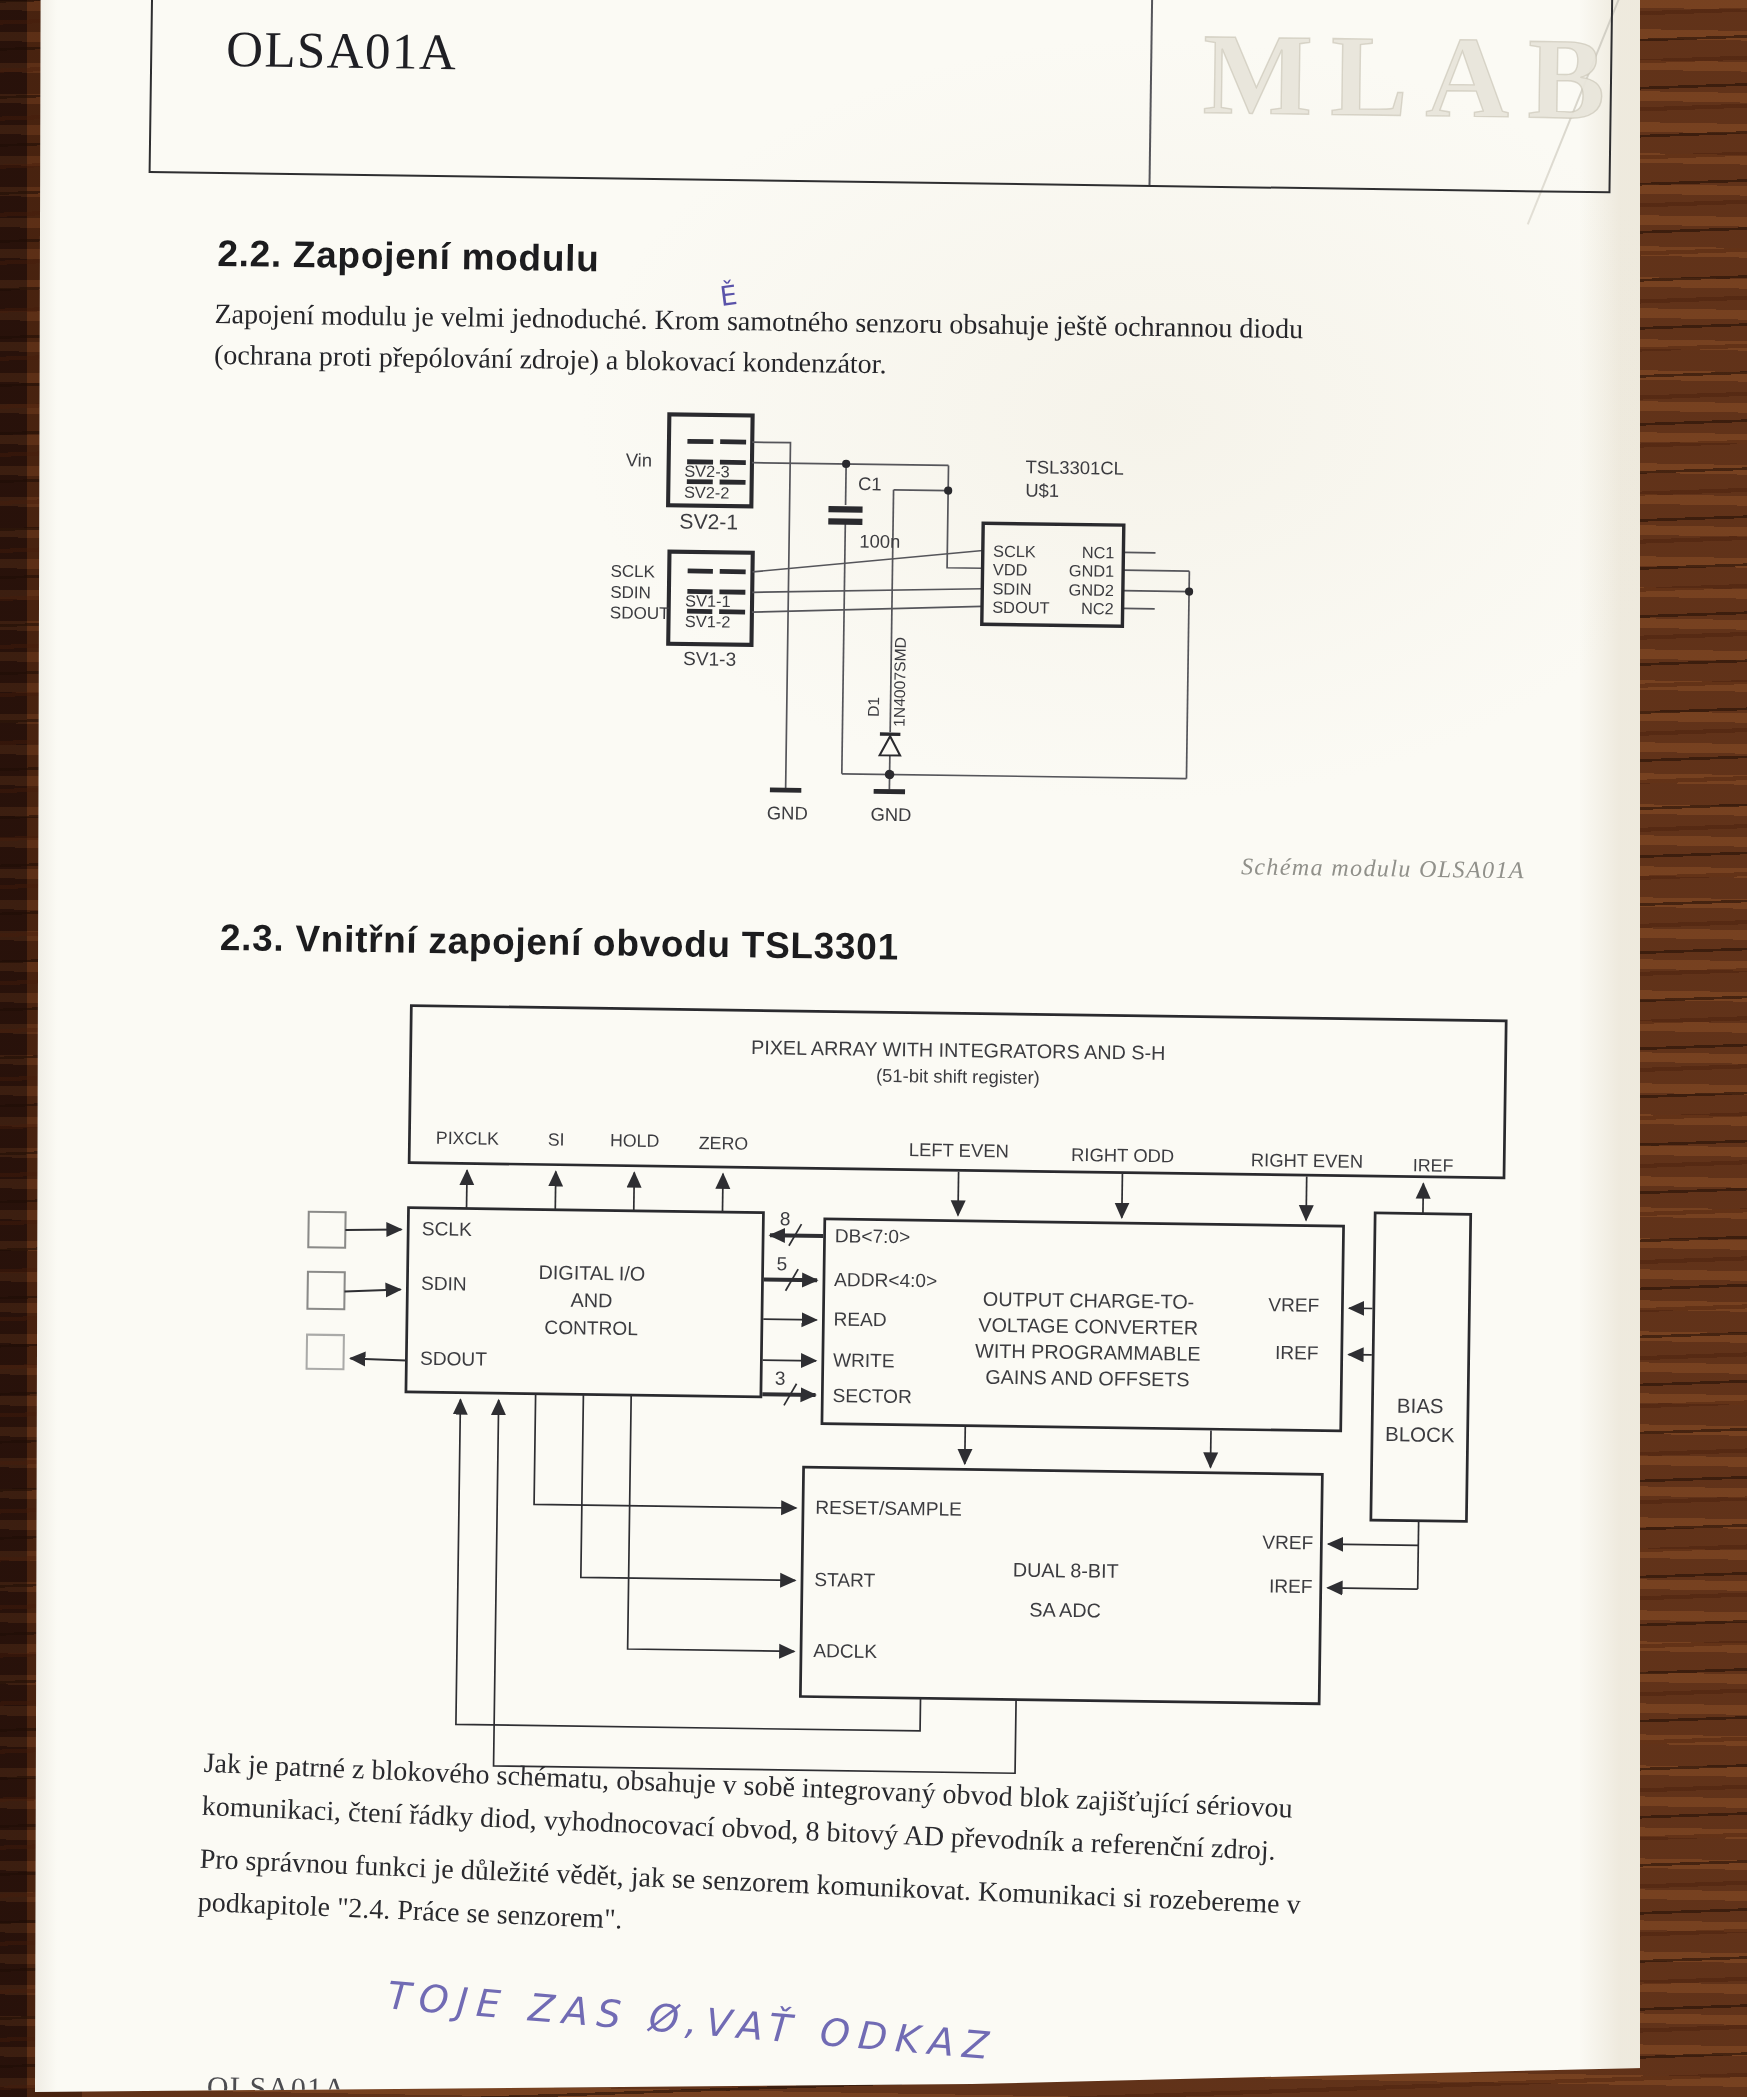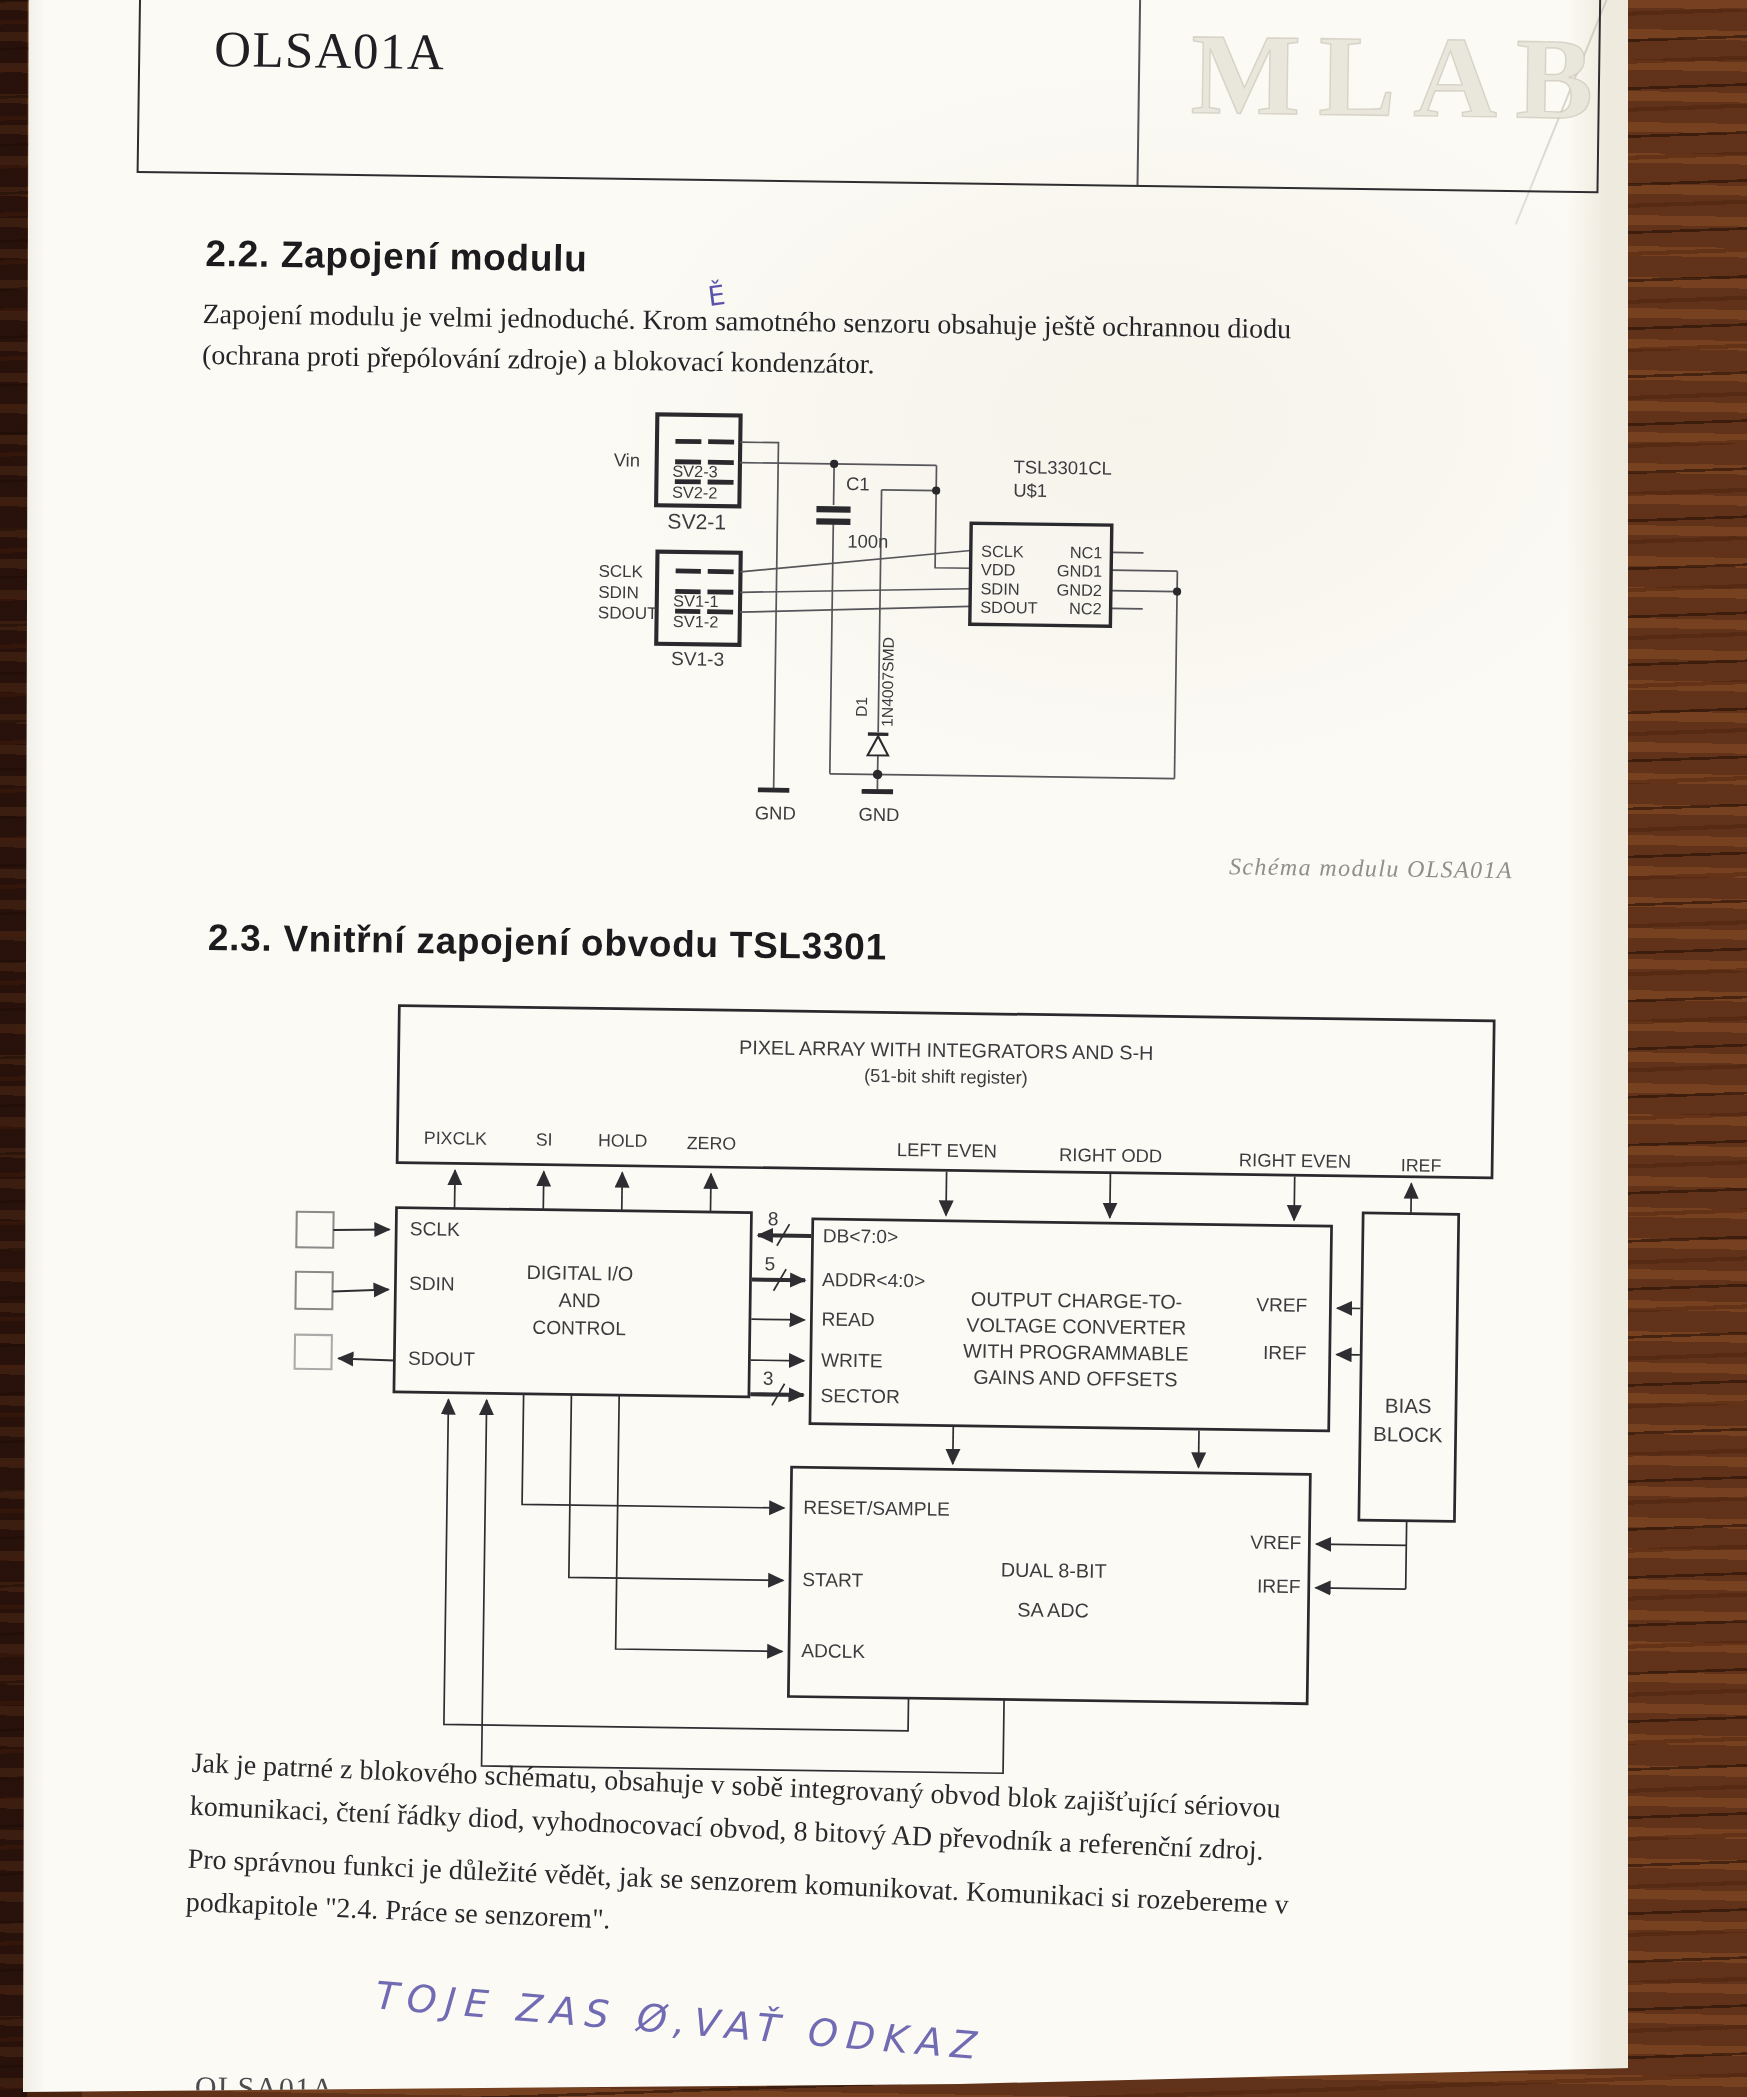--- a/index.html
+++ b/index.html
@@ -6,21 +6,21 @@
   body{
     width:1748px;height:2097px;overflow:hidden;position:relative;
     font-family:"Liberation Serif", serif;
     background-color:#5e3118;
     background-image:
       repeating-linear-gradient(178deg, rgba(30,12,4,.55) 0 2.7px, rgba(0,0,0,0) 2.7px 20.5px, rgba(70,28,10,.4) 20.5px 24.6px, rgba(0,0,0,0) 24.6px 48px),
       repeating-linear-gradient(181deg, rgba(170,95,45,.18) 0 9.6px, rgba(60,25,10,.22) 9.6px 31px),
       linear-gradient(90deg,#23100a 0 27px,#4c2511 27px 82px,#6b3a1d 82px);
   }
   .paper{
-    position:absolute;left:4px;top:0;width:1624px;height:2097px;
+    position:absolute;left:16px;top:0;width:1624px;height:2097px;
     background:
       radial-gradient(819px 546px at 70% 20%, rgba(235,230,215,.35), rgba(0,0,0,0) 70%),
       linear-gradient(270deg, rgba(180,160,120,.18) 0 20.5px, rgba(0,0,0,0) 61px),
       linear-gradient(90deg, rgba(120,100,70,.12) 0 12.3px, rgba(0,0,0,0) 41px),
       #fbfaf4;
     clip-path:polygon(24.6px 0, 1742px 0, 1734px 101px, 1697px 205px, 1686px 956px, 1681px 1639px, 1670px 2067px, 956px 2084px, 19px 2092px);
   }
   .crease{position:absolute;left:1603px;top:-4.1px;width:2px;height:246px;
     background:linear-gradient(180deg,#cfccc2,#e3e0d6);transform-origin:top left;transform:rotate(22deg);}
   .content{position:absolute;left:0;top:0;width:1748px;height:2097px;transform-origin:137px 0;transform:rotate(0.8deg);}

